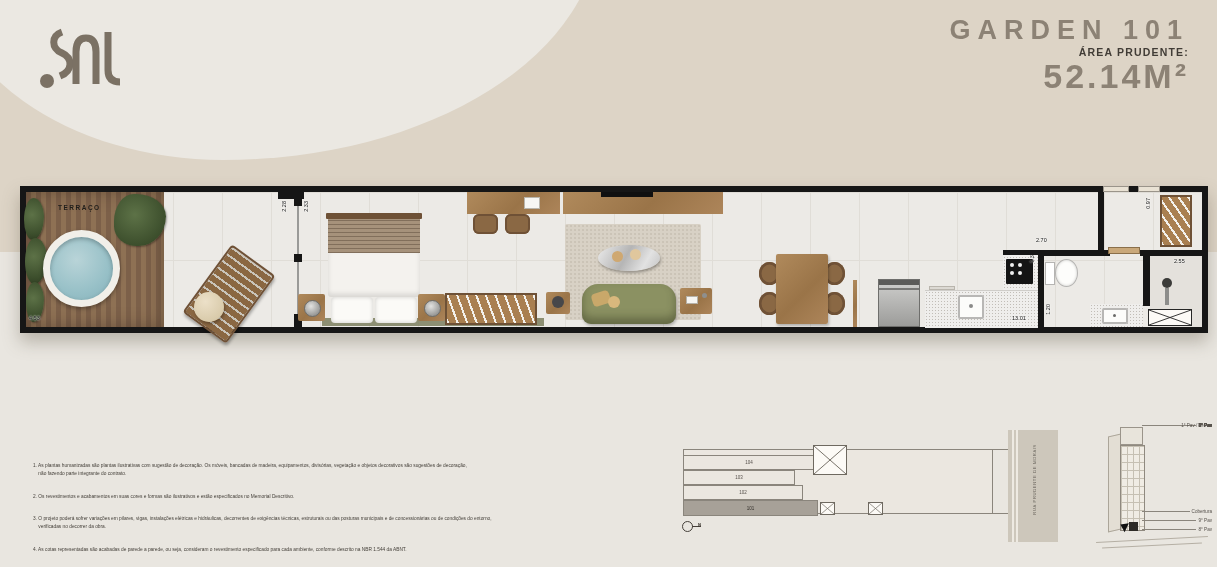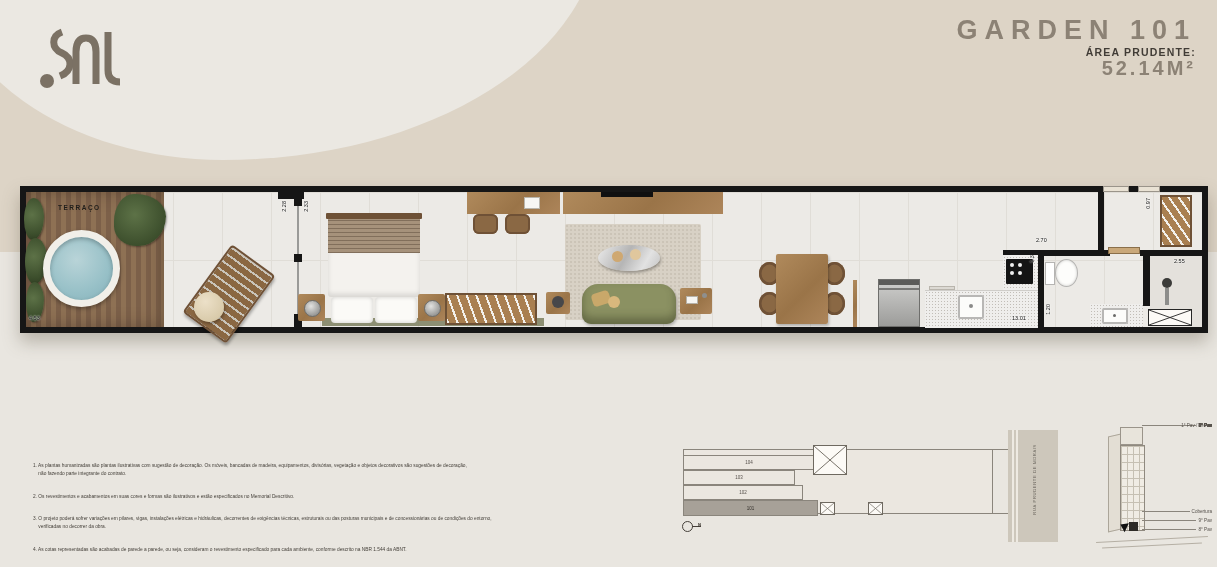--- a/index.html
+++ b/index.html
@@ -8,24 +8,24 @@
   .ni{pointer-events:none;}
 
   
   .bg-beige{position:absolute;left:0;top:0;width:1217px;height:252px;background:#ddd4c6;}
   .bg-blob{position:absolute;left:-60px;top:-90px;width:660px;height:250px;background:#ebe8e2;
            border-radius:0 0 60% 45% / 0 0 100% 85%;}
   .bg-bottom{position:absolute;left:0;top:252px;width:1217px;height:315px;background:#e9e6e0;}
 
   
   .brand{position:absolute;left:38px;top:26px;width:86px;height:72px;}
-  .hdr{position:absolute;right:21px;text-align:center;color:#8c8275;}
+  .hdr{position:absolute;right:28px;text-align:center;color:#8c8275;}
   .hdr-title{top:15px;font-size:27px;font-weight:700;letter-spacing:7px;}
   .hdr-arealab{top:46px;font-size:10.5px;font-weight:700;letter-spacing:1.2px;color:#413c36;}
-  .hdr-areaval{top:57px;font-size:20px;font-weight:700;letter-spacing:3px;}
+  .hdr-areaval{top:57px;font-size:34px;font-weight:700;letter-spacing:3px;}
 
   
   .plan{position:absolute;left:20px;top:186px;width:1188px;height:147px;box-sizing:border-box;
         border:6px solid #161616;background:#eceae6;
         box-shadow:0 9px 16px rgba(95,85,68,.35);}
   .plan-in{position:absolute;left:0;top:0;width:1176px;height:135px;
         background-color:#eceae6;
         background-image:linear-gradient(#e0ddd7 1px,transparent 1px),
                          linear-gradient(90deg,#e0ddd7 1px,transparent 1px);
         background-size:49px 68px;}

